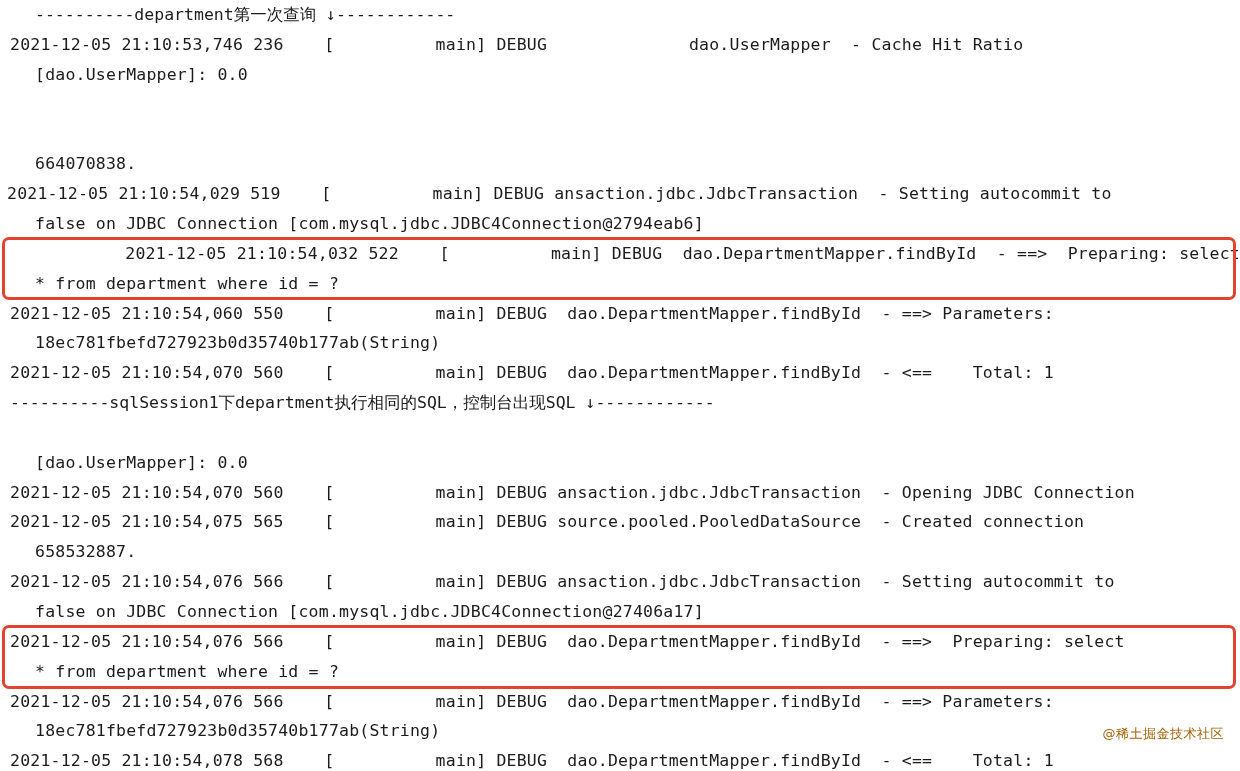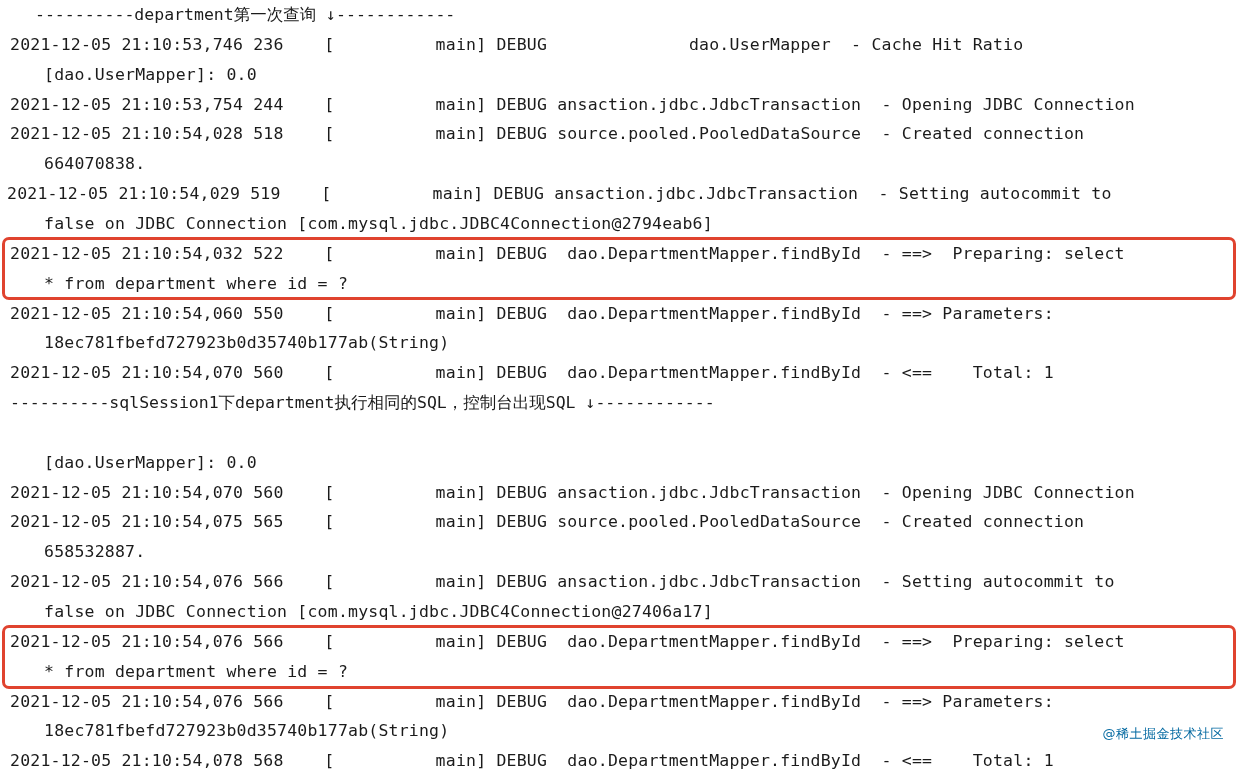--- a/index.html
+++ b/index.html
@@ -38,59 +38,57 @@
     padding-left: 10px;
   }
 
   .line.sep {
     font-family: "DejaVu Sans Mono", "Liberation Mono", monospace;
     font-size: 16.5px;
     letter-spacing: 0px;
   }
 
   .line.cont {
-    padding-left: 44px;
+    padding-left: 35px;
   }
 
   
   .hl-box {
     position: absolute;
     left: 2px;
     width: 1234px;
     border: 3px solid #e0432f;
     border-radius: 7px;
     background: transparent;
     pointer-events: none;
   }
 
   
   .watermark {
     position: absolute;
     right: 16px;
     bottom: 28px;
     font-family: "DejaVu Sans", "Liberation Sans", sans-serif;
     font-size: 13px;
-    color: #0369a1;
+    color: #a16207;
     letter-spacing: 0.5px;
     white-space: nowrap;
   }
 </style>
 </head>
 <body>
 
 <div id="console">
     <div class="line sep" style="top: 0px; padding-left: 35px;">----------department第一次查询 ↓------------</div>
     <div class="line" style="top: 29.85px;">2021-12-05 21:10:53,746 236    [          main] DEBUG              dao.UserMapper  - Cache Hit Ratio</div>
     <div class="line cont" style="top: 59.7px;">[dao.UserMapper]: 0.0</div>
-    <div class="line" style="top: 89.55px;">2021-12-05 21:10:53,754 244    [          main] DEBUG ansaction.jdbc.JdbcTransaction  - Opening JDBC Connection</div>
-    <div class="line" style="top: 119.4px;">2021-12-05 21:10:54,028 518    [          main] DEBUG source.pooled.PooledDataSource  - Created connection</div>
     <div class="line cont" style="top: 149.25px;">664070838.</div>
     <div class="line" style="top: 179.1px; padding-left: 7px;">2021-12-05 21:10:54,029 519    [          main] DEBUG ansaction.jdbc.JdbcTransaction  - Setting autocommit to</div>
     <div class="line cont" style="top: 208.95px;">false on JDBC Connection [com.mysql.jdbc.JDBC4Connection@2794eab6]</div>
-    <div class="line" style="top: 238.8px;">2021-12-05 21:10:54,032 522    [          main] DEBUG  dao.DepartmentMapper.findById  - ==&gt;  Preparing: select</div>
+    <div class="line" style="top: 238.8px; text-align: right;">2021-12-05 21:10:54,032 522    [          main] DEBUG  dao.DepartmentMapper.findById  - ==&gt;  Preparing: select</div>
     <div class="line cont" style="top: 268.65px;">* from department where id = ?</div>
     <div class="line" style="top: 298.5px;">2021-12-05 21:10:54,060 550    [          main] DEBUG  dao.DepartmentMapper.findById  - ==&gt; Parameters:</div>
     <div class="line cont" style="top: 328.35px;">18ec781fbefd727923b0d35740b177ab(String)</div>
     <div class="line" style="top: 358.2px;">2021-12-05 21:10:54,070 560    [          main] DEBUG  dao.DepartmentMapper.findById  - &lt;==    Total: 1</div>
     <div class="line sep" style="top: 388.05px;">----------sqlSession1下department执行相同的SQL，控制台出现SQL ↓------------</div>
     <div class="line cont" style="top: 447.75px;">[dao.UserMapper]: 0.0</div>
     <div class="line" style="top: 477.6px;">2021-12-05 21:10:54,070 560    [          main] DEBUG ansaction.jdbc.JdbcTransaction  - Opening JDBC Connection</div>
     <div class="line" style="top: 507.45px;">2021-12-05 21:10:54,075 565    [          main] DEBUG source.pooled.PooledDataSource  - Created connection</div>
     <div class="line cont" style="top: 537.3px;">658532887.</div>
     <div class="line" style="top: 567.15px;">2021-12-05 21:10:54,076 566    [          main] DEBUG ansaction.jdbc.JdbcTransaction  - Setting autocommit to</div>

